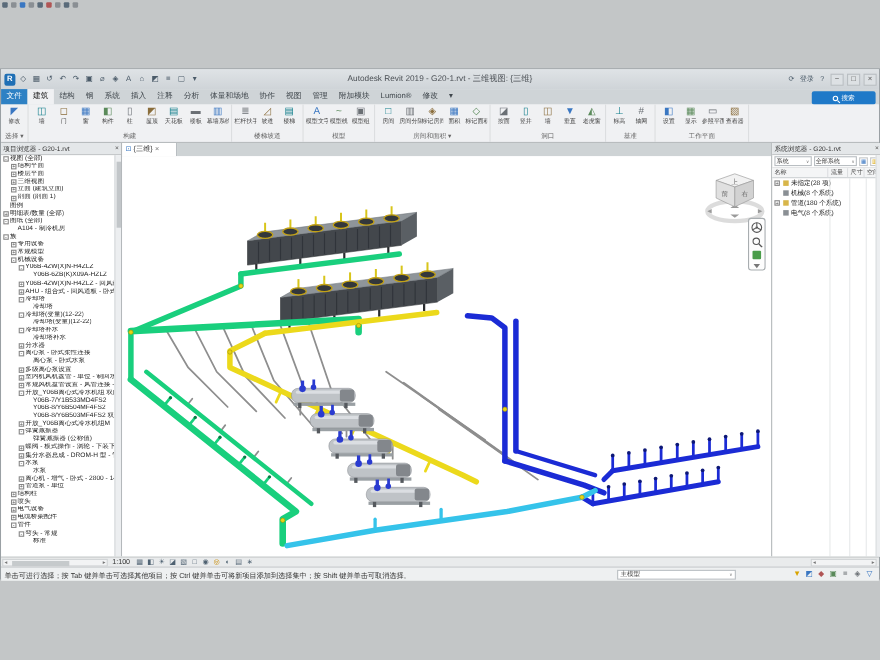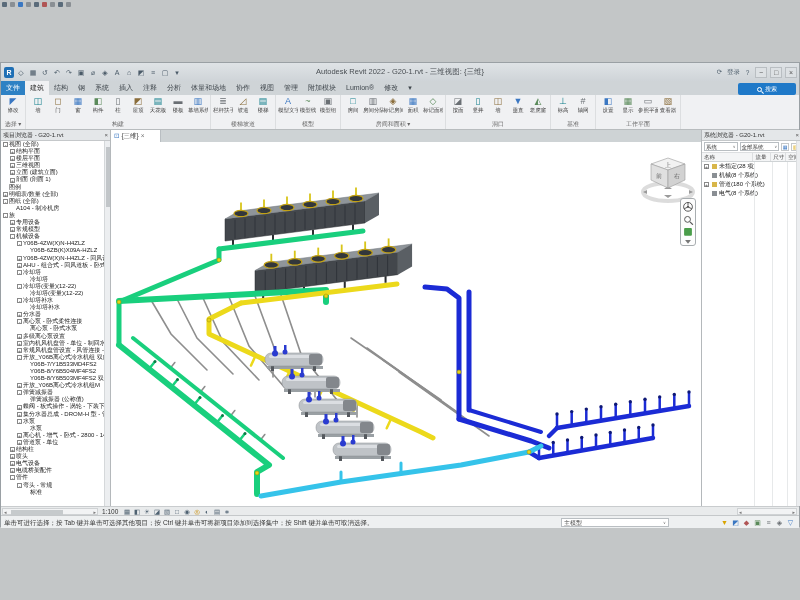--- a/index.html
+++ b/index.html
@@ -121,21 +121,21 @@
         <div class="qi ">▣</div>
         <div class="qi ">⌀</div>
         <div class="qi ">◈</div>
         <div class="qi ">A</div>
         <div class="qi ">⌂</div>
         <div class="qi ">◩</div>
         <div class="qi ">≡</div>
         <div class="qi ">▢</div>
         <div class="qi ">▾</div>
       </div>
-    <div class="title-text">Autodesk Revit 2022 - G20-1.rvt - 三维视图: {三维}</div>
+    <div class="title-text">Autodesk Revit 2019 - G20-1.rvt - 三维视图: {三维}</div>
     <div class="infocenter">
       <span class="ic">⟳</span>
       <span>登录</span>
       <span class="ic">?</span>
       <span class="winbtn" id="wb0">−</span>
       <span class="winbtn" id="wb1">□</span>
       <span class="winbtn" id="wb2">×</span>
     </div>
   </div>
 

